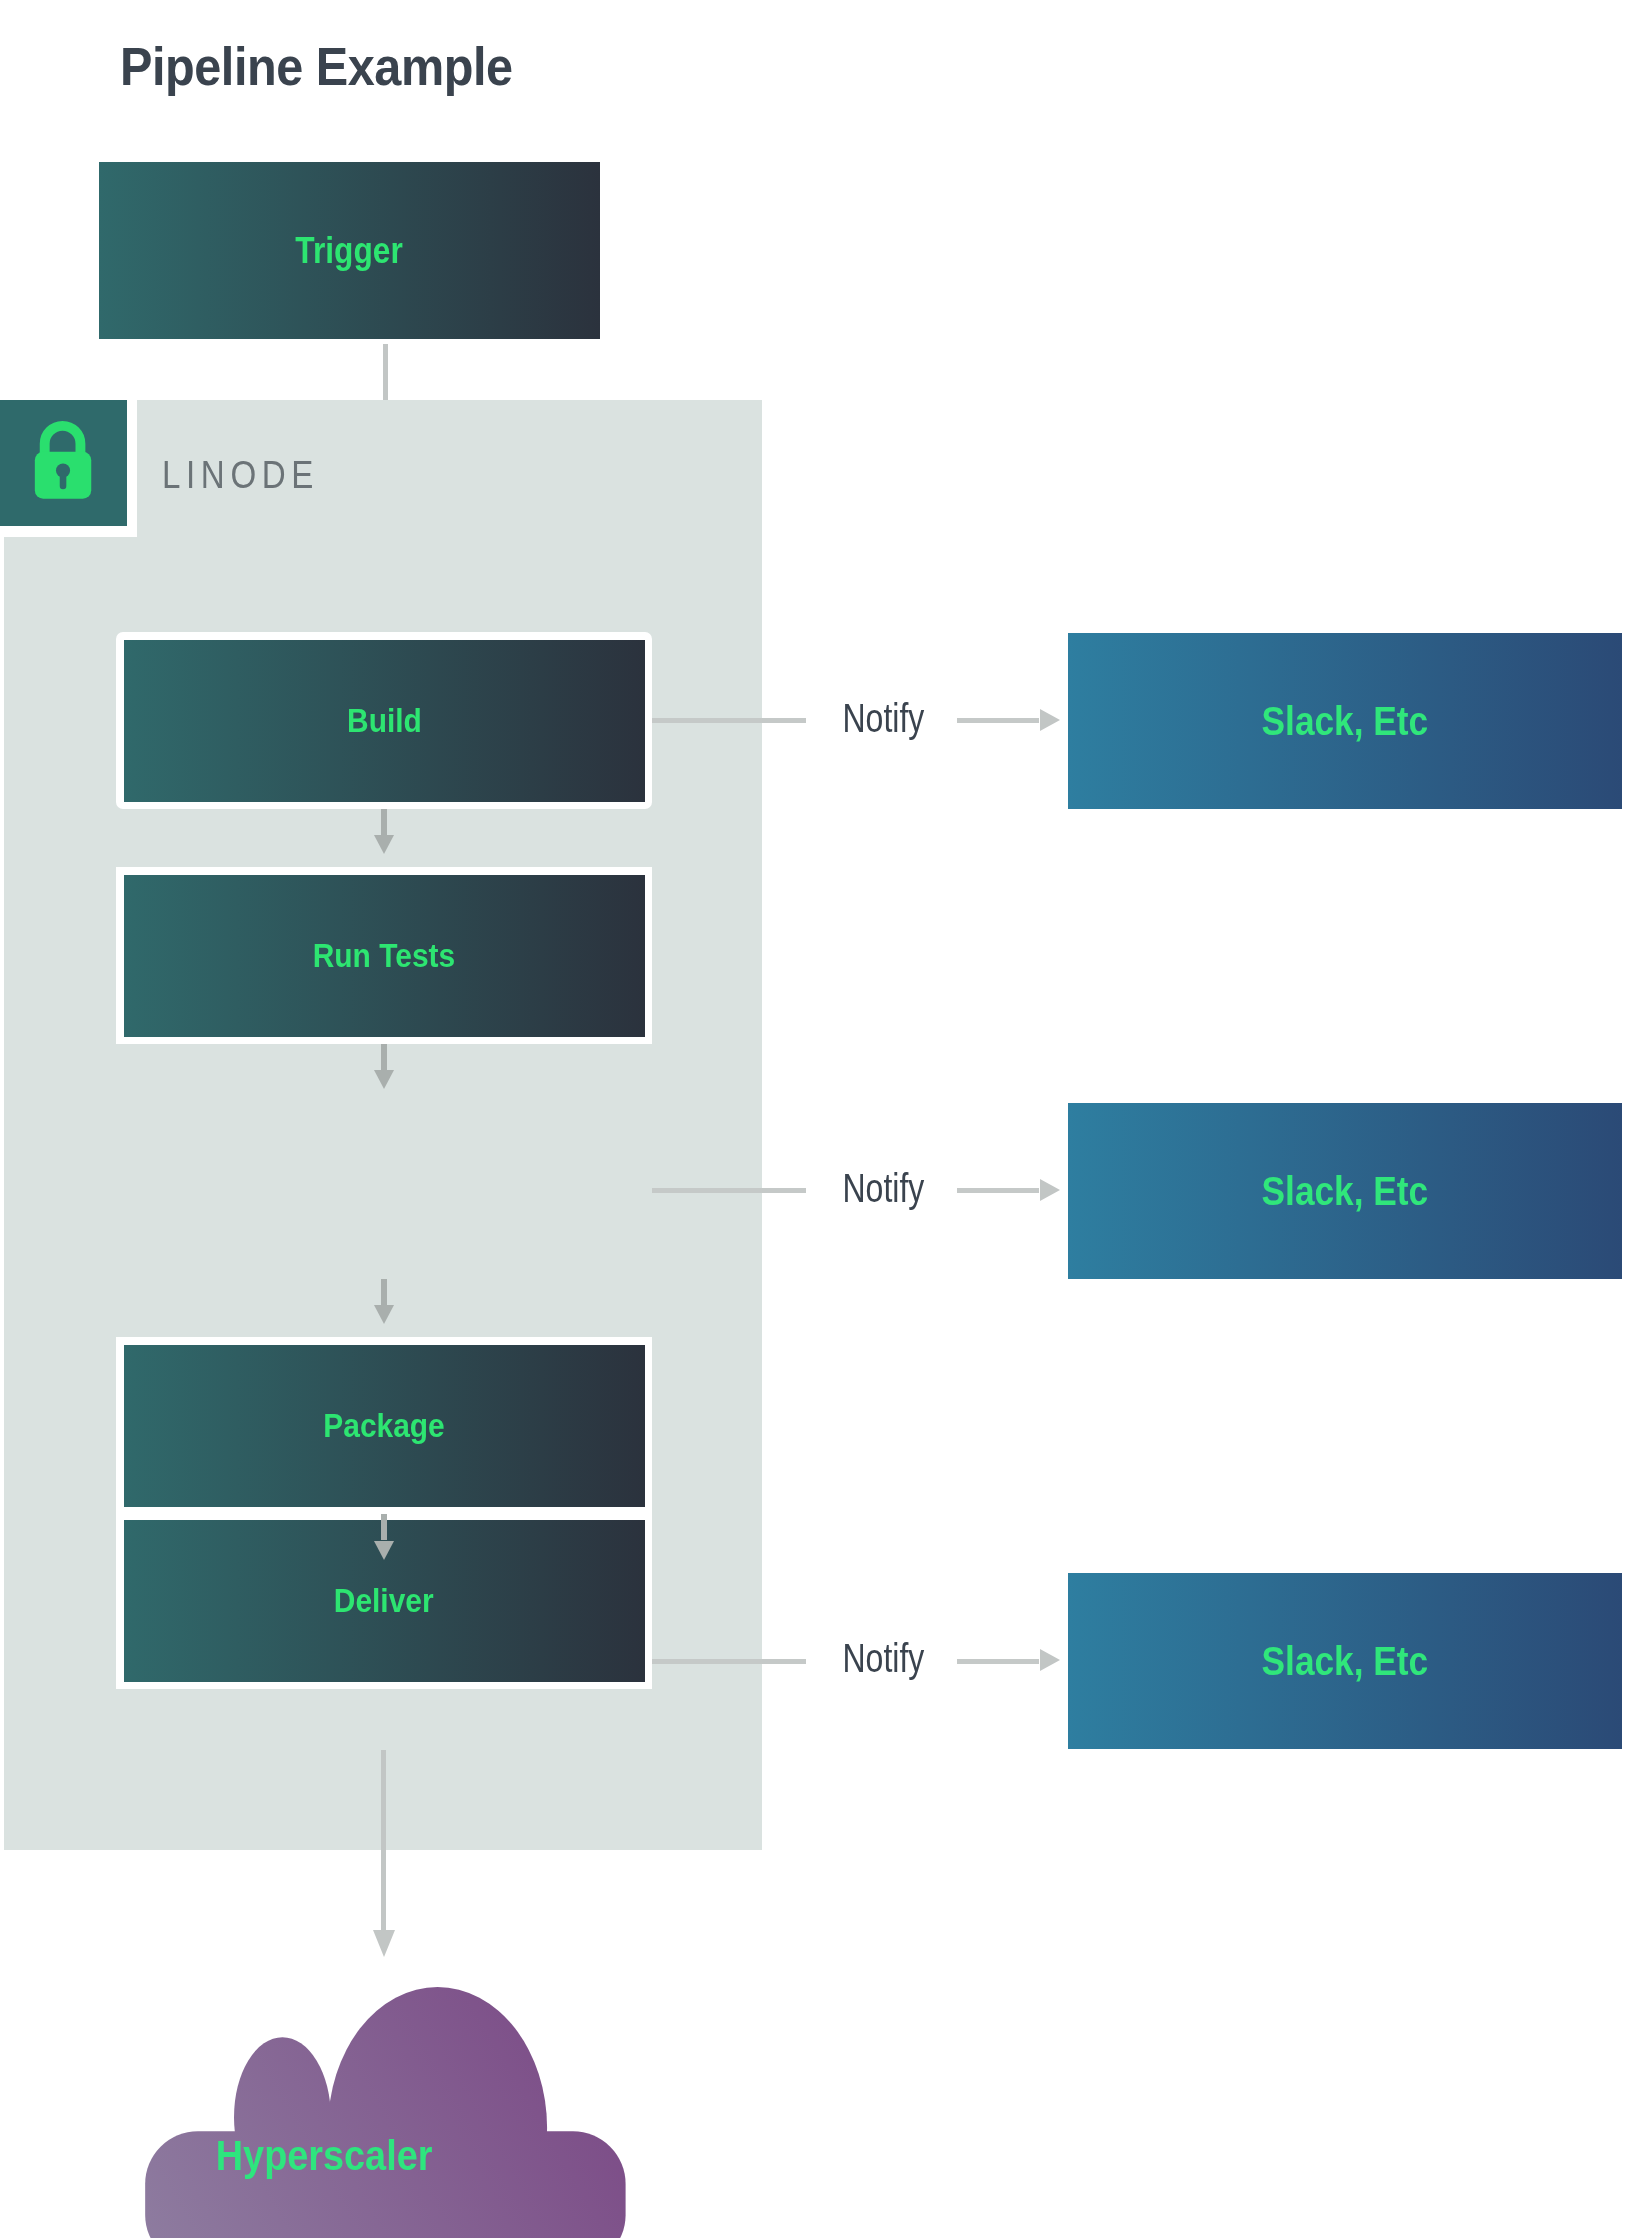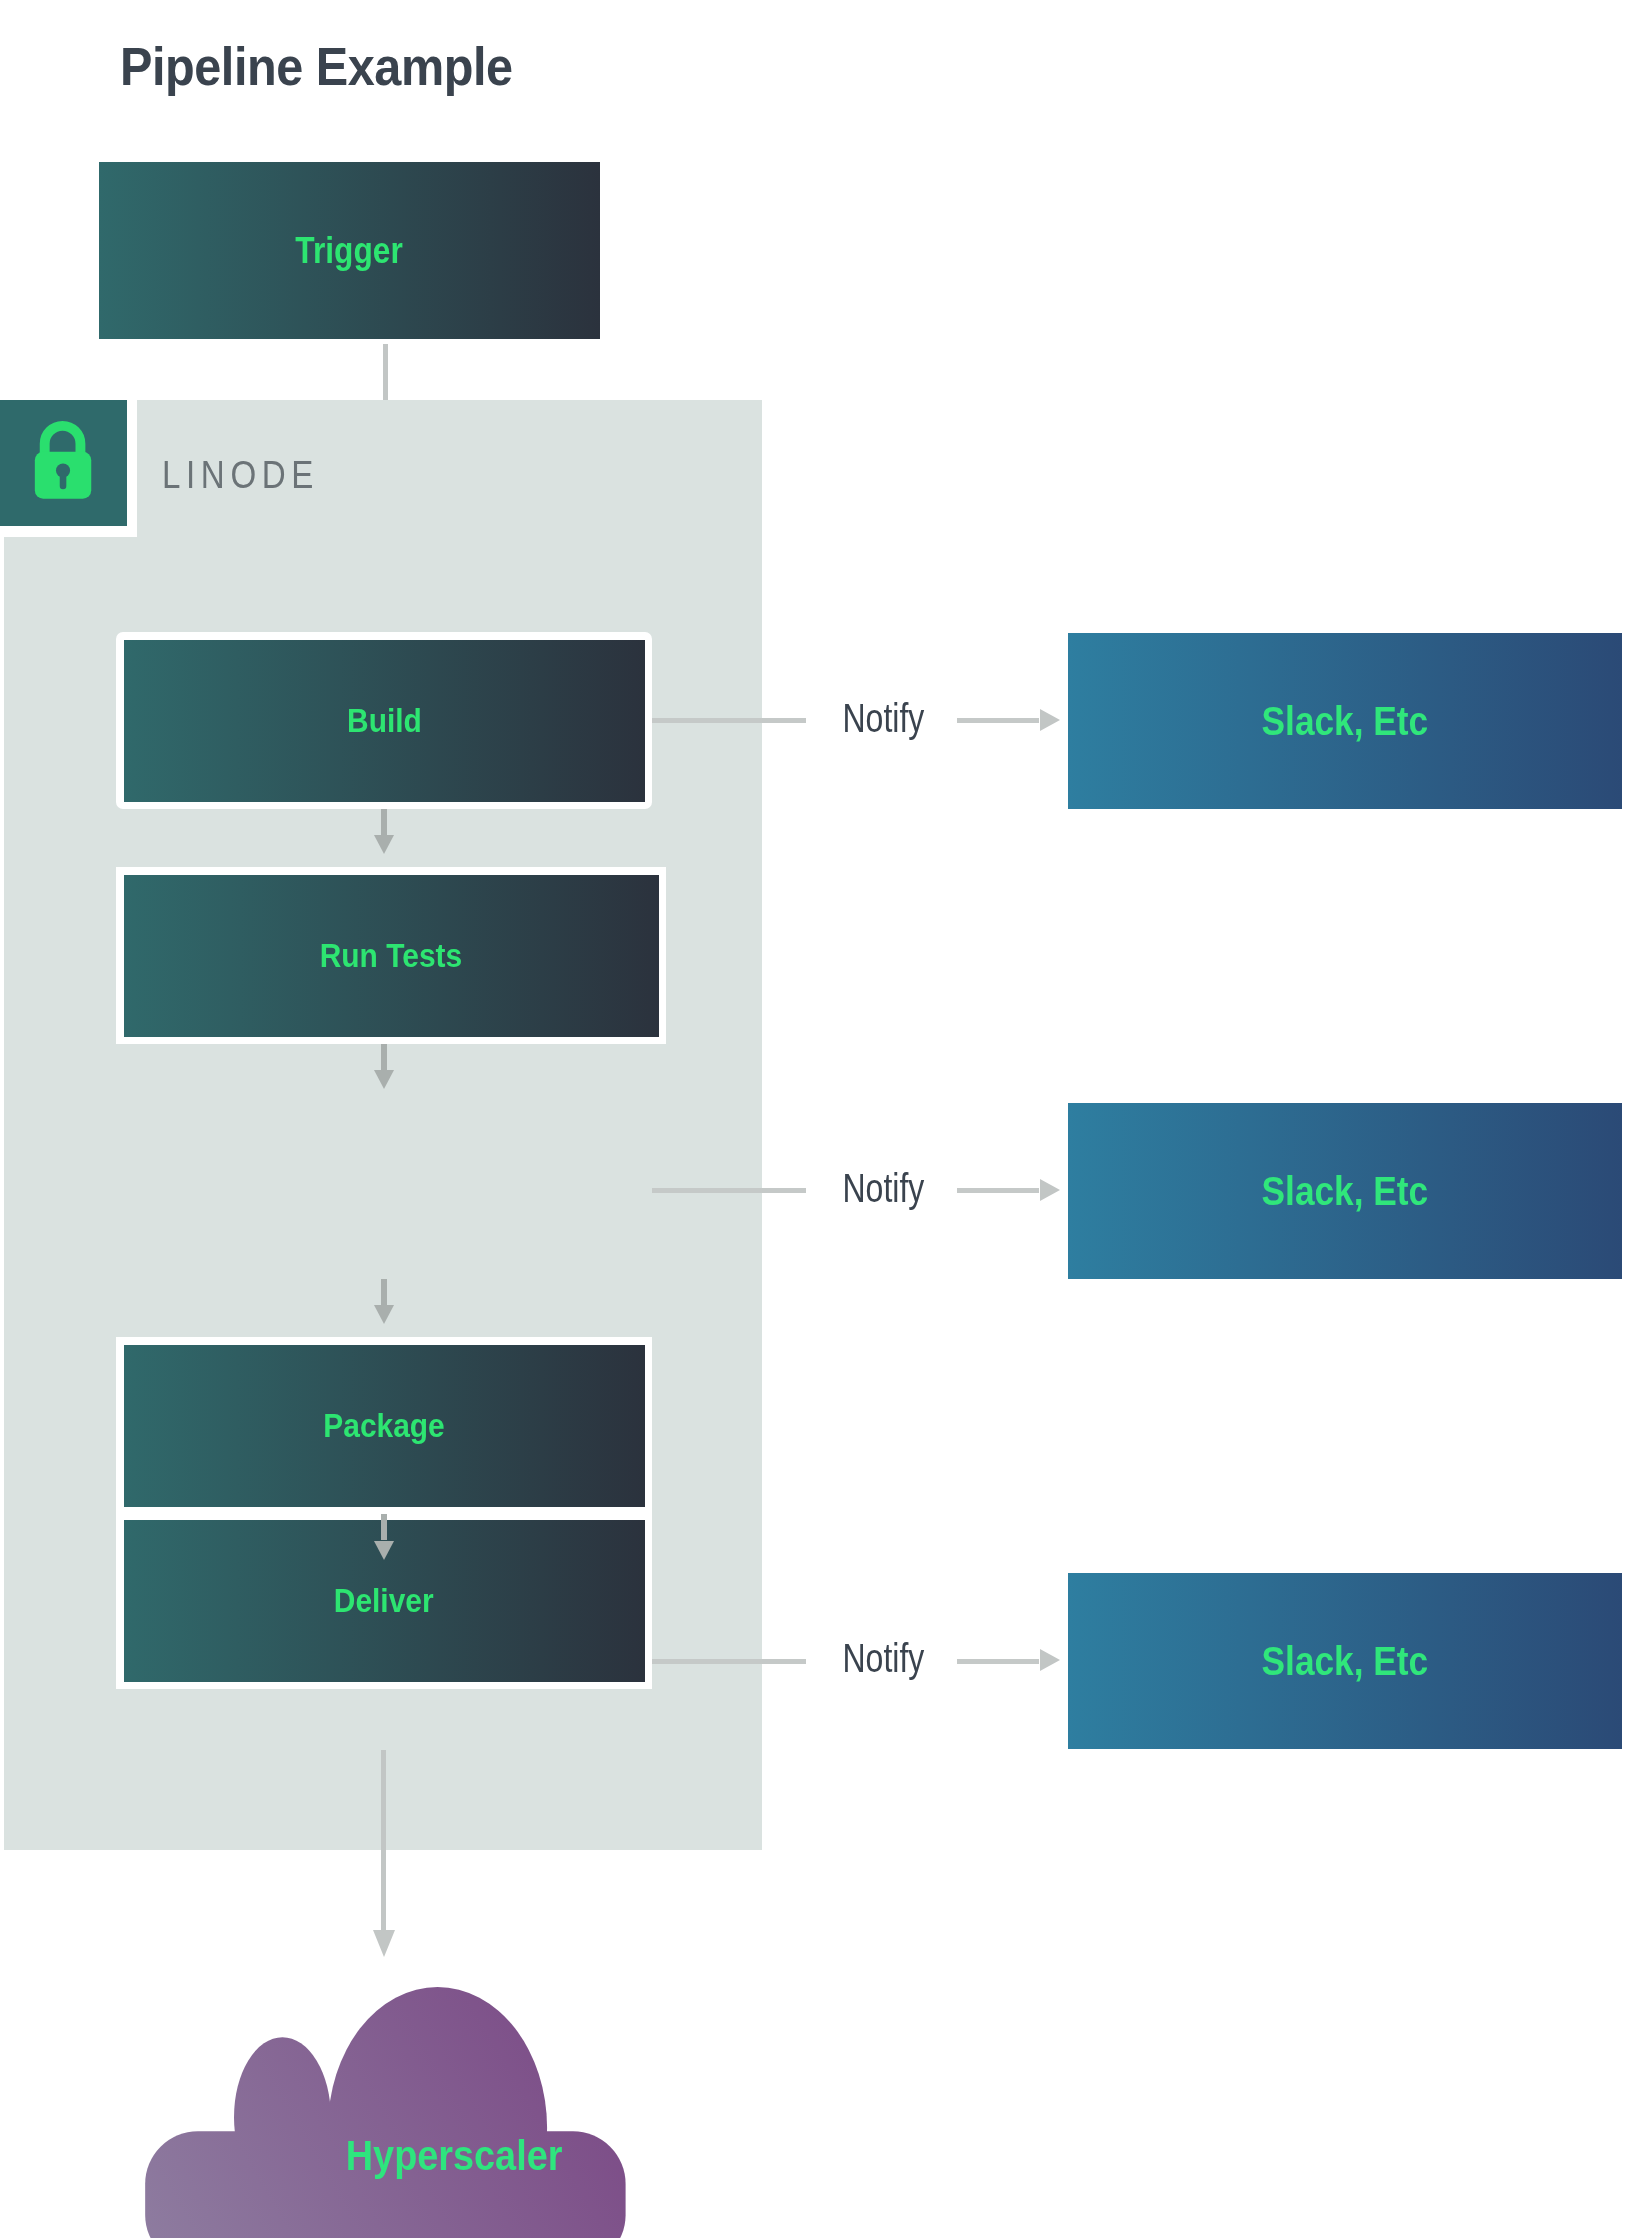--- a/index.html
+++ b/index.html
@@ -89,21 +89,21 @@
   .slack-box {
     position:absolute; left:1068px; width:554px; height:176px;
     background:linear-gradient(90deg,#2E7EA0 0%,#2B4A76 100%);
     display:flex; align-items:center; justify-content:center;
   }
   .slack-box .node-label { font-size:41px; color:#30E67B; transform:scaleX(0.86); }
 
   
   .cloud-svg { position:absolute; left:132px; top:1941px; }
   .hyperscaler-label {
-    position:absolute; left:201px; top:2097px; width:376px; text-align:right;
+    position:absolute; left:201px; top:2097px; width:376px; text-align:left;
     font-size:43px; font-weight:bold; color:#2EE57E; white-space:nowrap;
   }
   .hyperscaler-label > span { display:inline-block; transform:scaleX(0.88); }
 </style>
 </head>
 <body>
 
 <div class="canvas">
 
   <div class="page-title">Pipeline Example</div>
@@ -125,21 +125,21 @@
       <rect x="127" y="152" width="14" height="38" rx="7" fill="#2F6A6B"></rect>
     </svg>
   </div>
   <div class="linode-label">LINODE</div>
 
   <div class="stage-box" style="top:598px;border-radius:7px;">
     <div class="stage-inner stage-grad">
         <span class="node-label">Build</span>
       </div>
   </div>
-  <div class="stage-box" style="top:833px;padding-left:14px;">
+  <div class="stage-box" style="top:833px;">
     <div class="stage-inner stage-grad">
         <span class="node-label">Run Tests</span>
       </div>
   </div>
   <div class="stage-box" style="top:1303px;">
     <div class="stage-inner stage-grad">
         <span class="node-label">Package</span>
       </div>
   </div>
   <div class="stage-box" style="top:1478px;">

